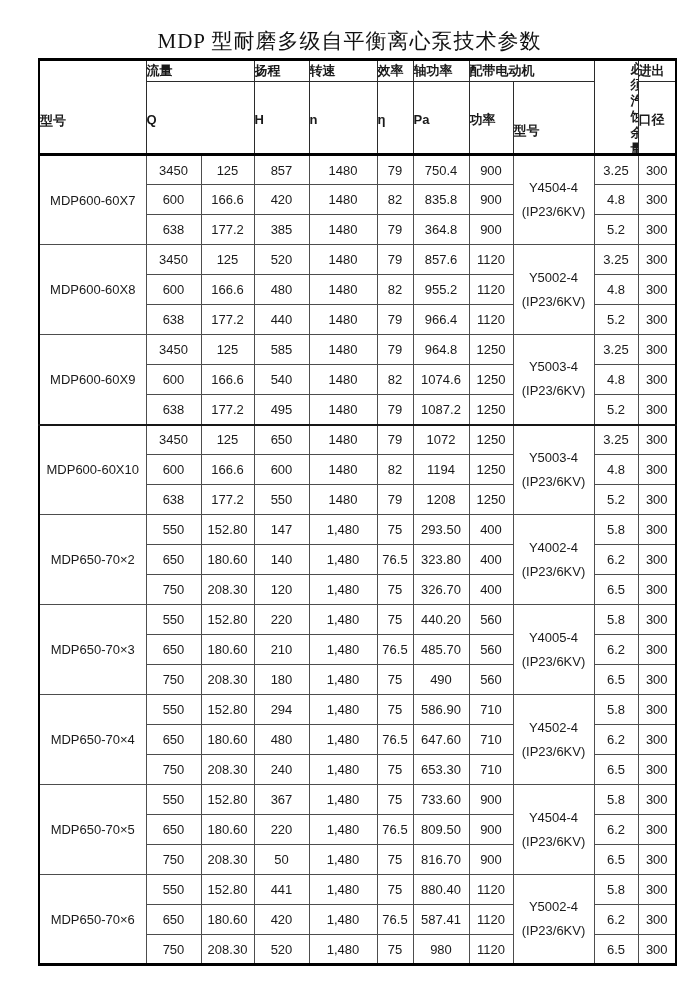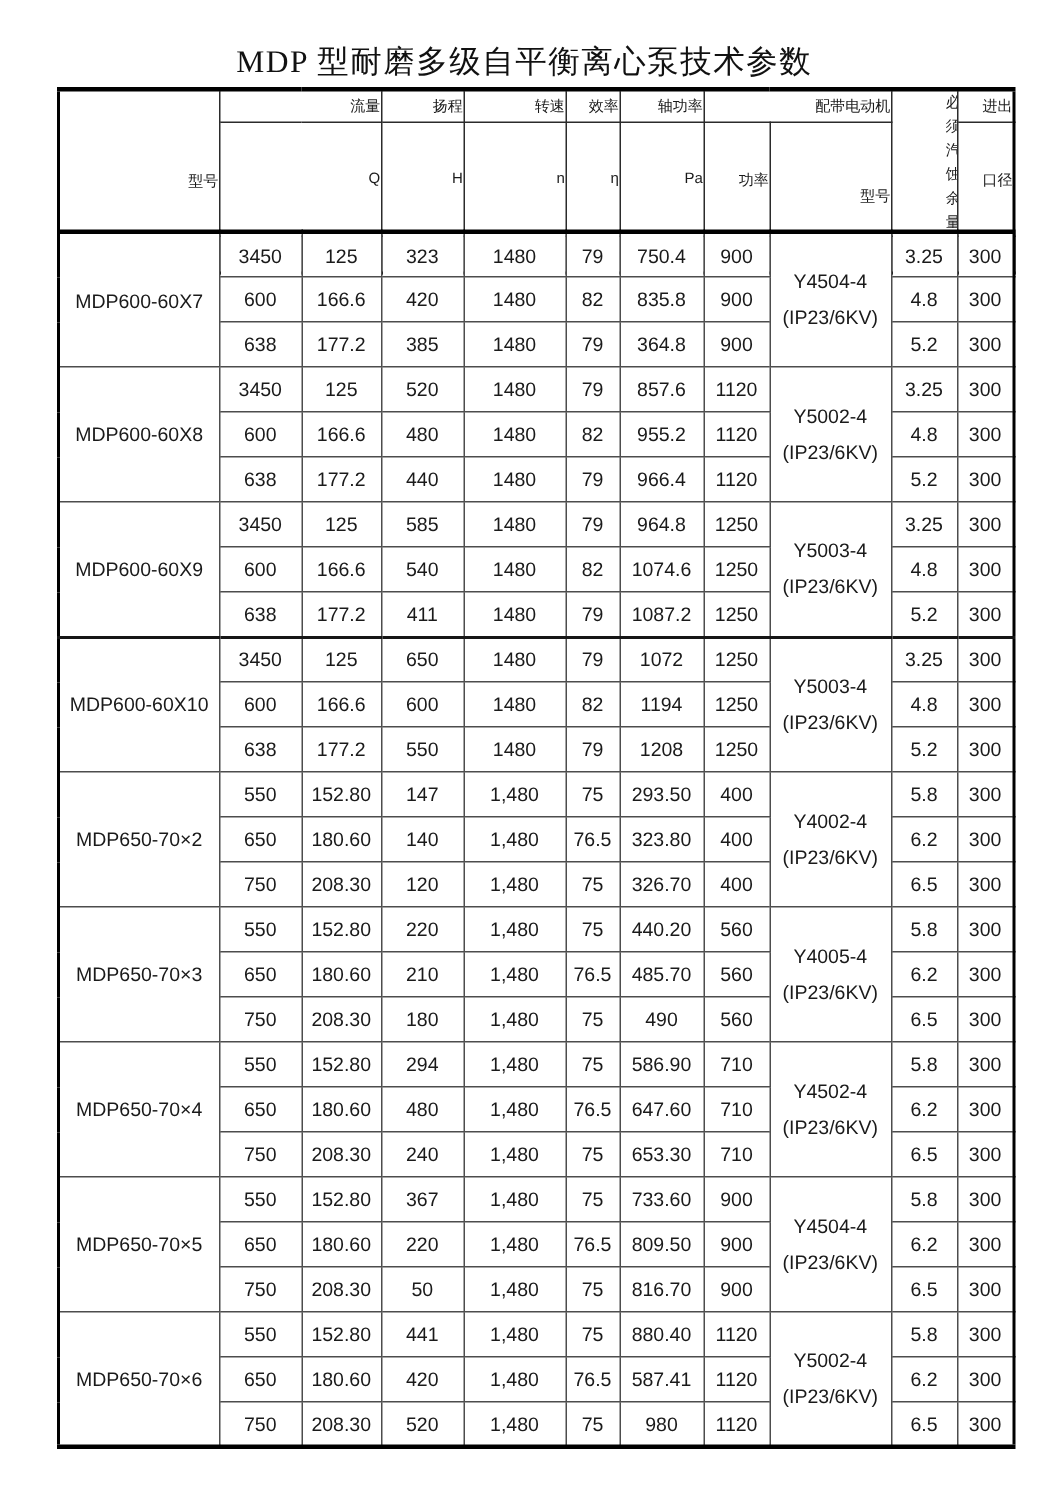--- a/index.html
+++ b/index.html
@@ -25,22 +25,22 @@
   table { border-collapse: collapse; table-layout: fixed; }
 
   
   .header-table {
     position: absolute; left: 38px; top: 58px; width: 639px;
     border: 2px solid #000;
     border-top: 3px solid #000;
   }
   .header-table td {
     border: 1px solid #2b2b2b;
-    text-align: right; vertical-align: middle;
-    font-weight: normal; font-size: 10px;
+    text-align: left; vertical-align: middle;
+    font-weight: bold; font-size: 13px;
     padding: 0; overflow: hidden;
   }
   .hr1 td { height: 22px; }
   .hr2 td { height: 24px; }
   .hr3 td { height: 24px; padding-left: 13px; }
   .two-line span { display: block; line-height: 16px; padding-left: 36px; }
 
   
   .body-table {
     position: absolute; left: 38px; top: 153px; width: 639px;
@@ -131,21 +131,21 @@
         <col style="width:44px">
         <col style="width:81px">
       <col style="width:44px">
         <col style="width:38px">
     </colgroup>
     <tbody>
         <tr>
           <td rowspan="3" class="model-cell">MDP600-60X7</td>
           <td>3450</td>
           <td>125</td>
-          <td>323</td>
+          <td>857</td>
           <td>1480</td>
           <td>79</td>
           <td>750.4</td>
           <td>900</td>
           <td rowspan="3" class="motor-cell">
             <div>Y4504-4</div>
             <div>(IP23/6KV)</div>
           </td>
           <td>3.25</td>
           <td>300</td>
@@ -233,21 +233,21 @@
           <td>1480</td>
           <td>82</td>
           <td>1074.6</td>
           <td>1250</td>
           <td>4.8</td>
           <td>300</td>
         </tr>
         <tr>
           <td>638</td>
           <td>177.2</td>
-          <td>411</td>
+          <td>495</td>
           <td>1480</td>
           <td>79</td>
           <td>1087.2</td>
           <td>1250</td>
           <td>5.2</td>
           <td>300</td>
         </tr>
         <tr class="thick-top">
           <td rowspan="3" class="model-cell">MDP600-60X10</td>
           <td>3450</td>

